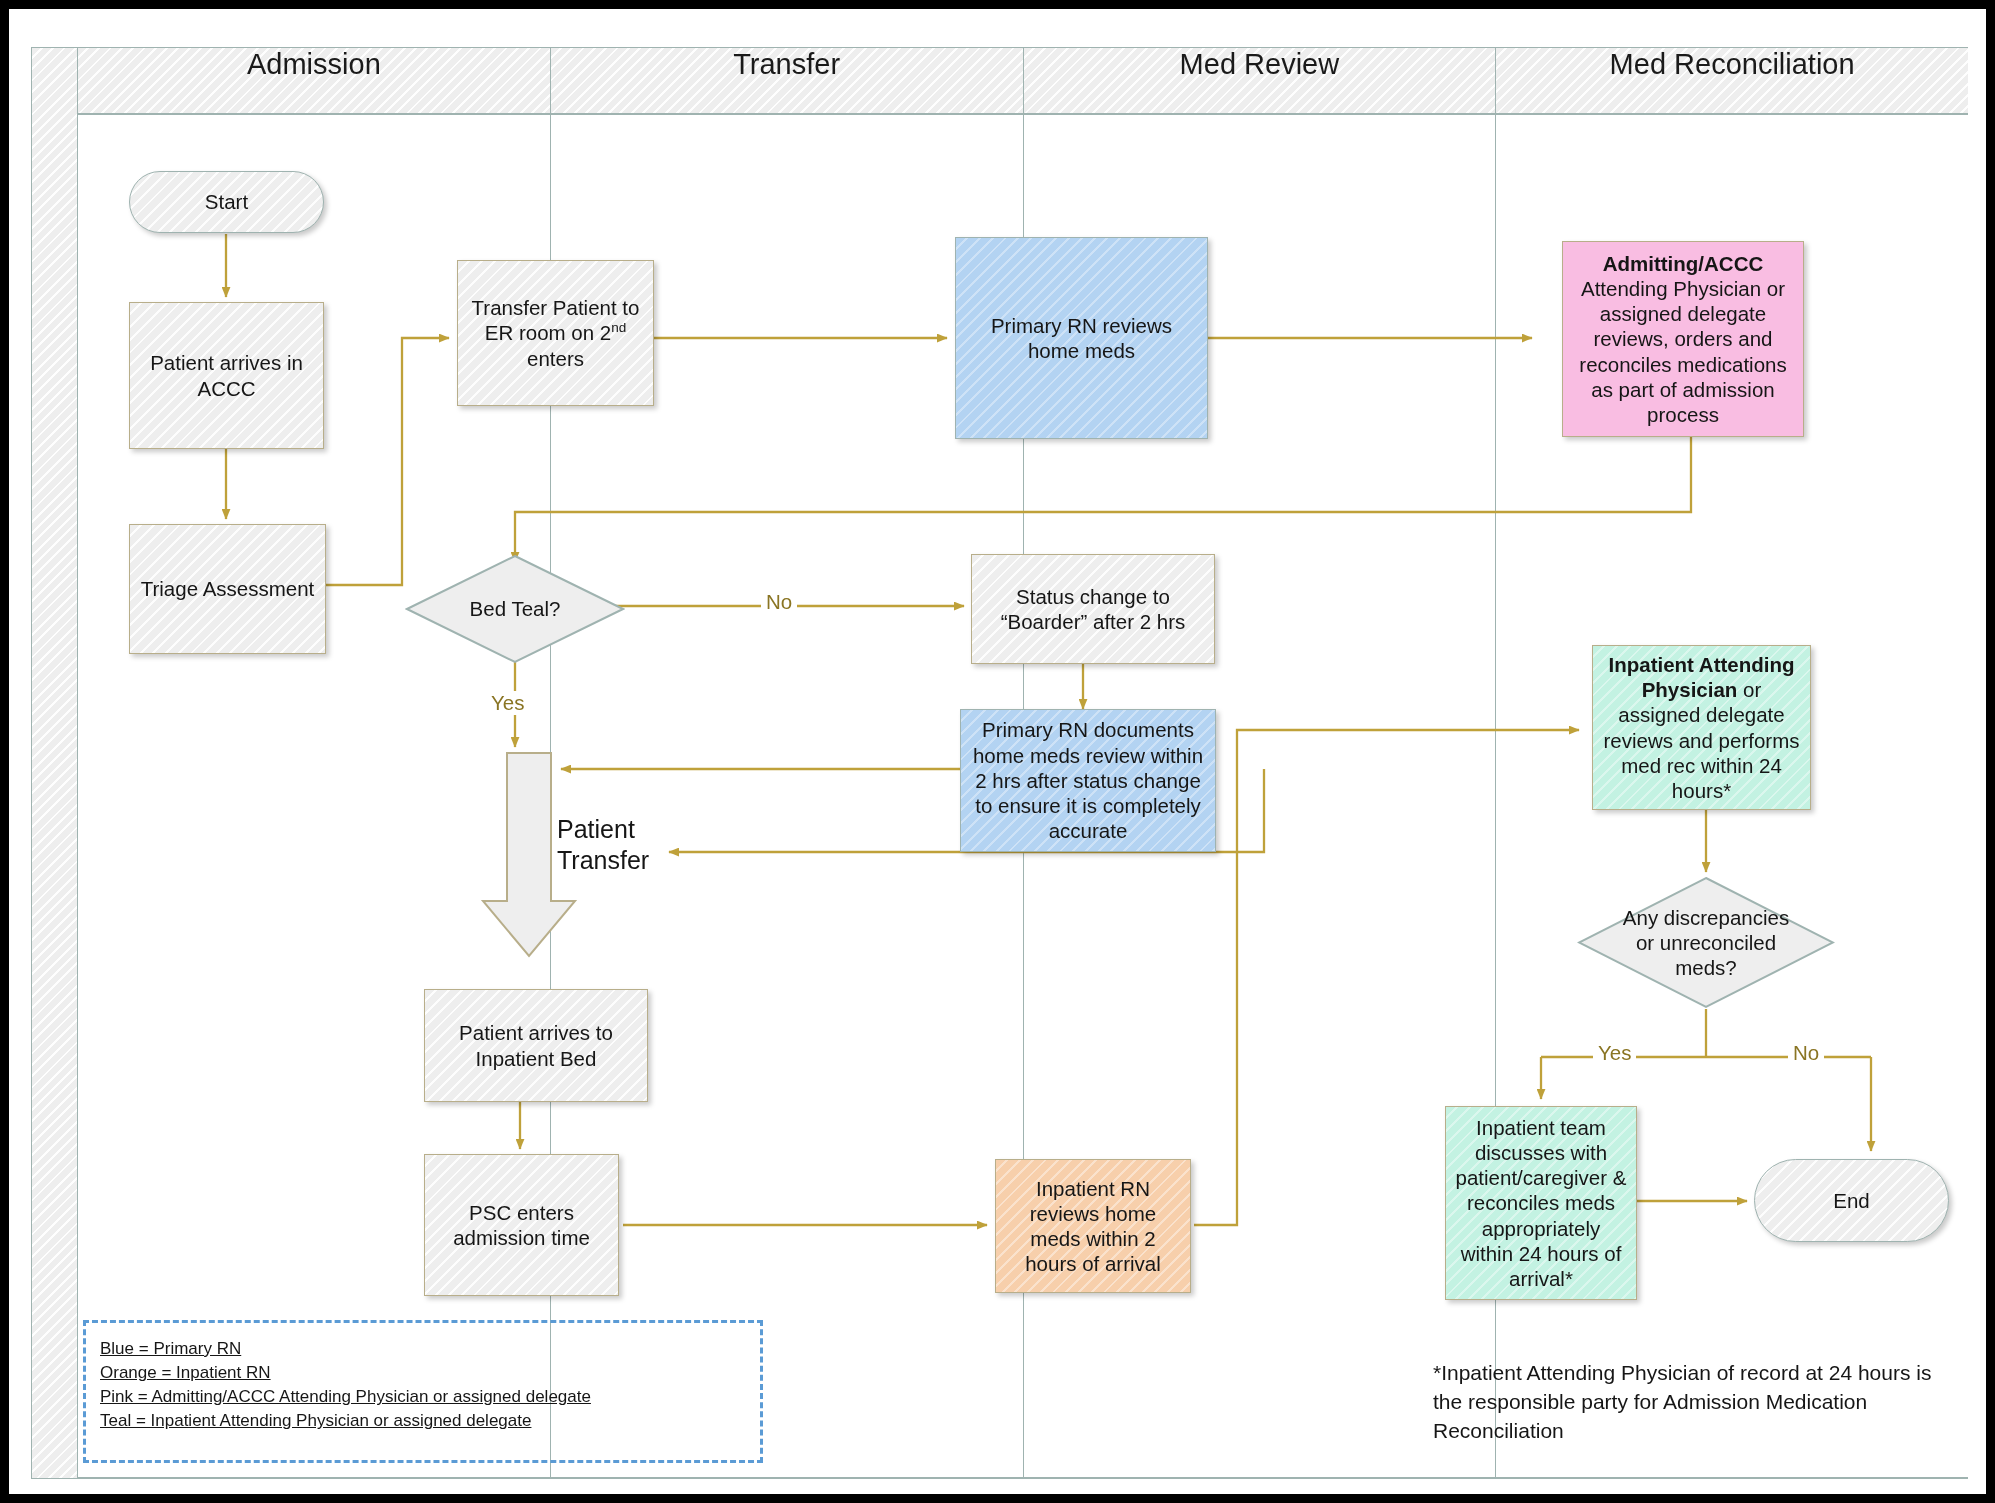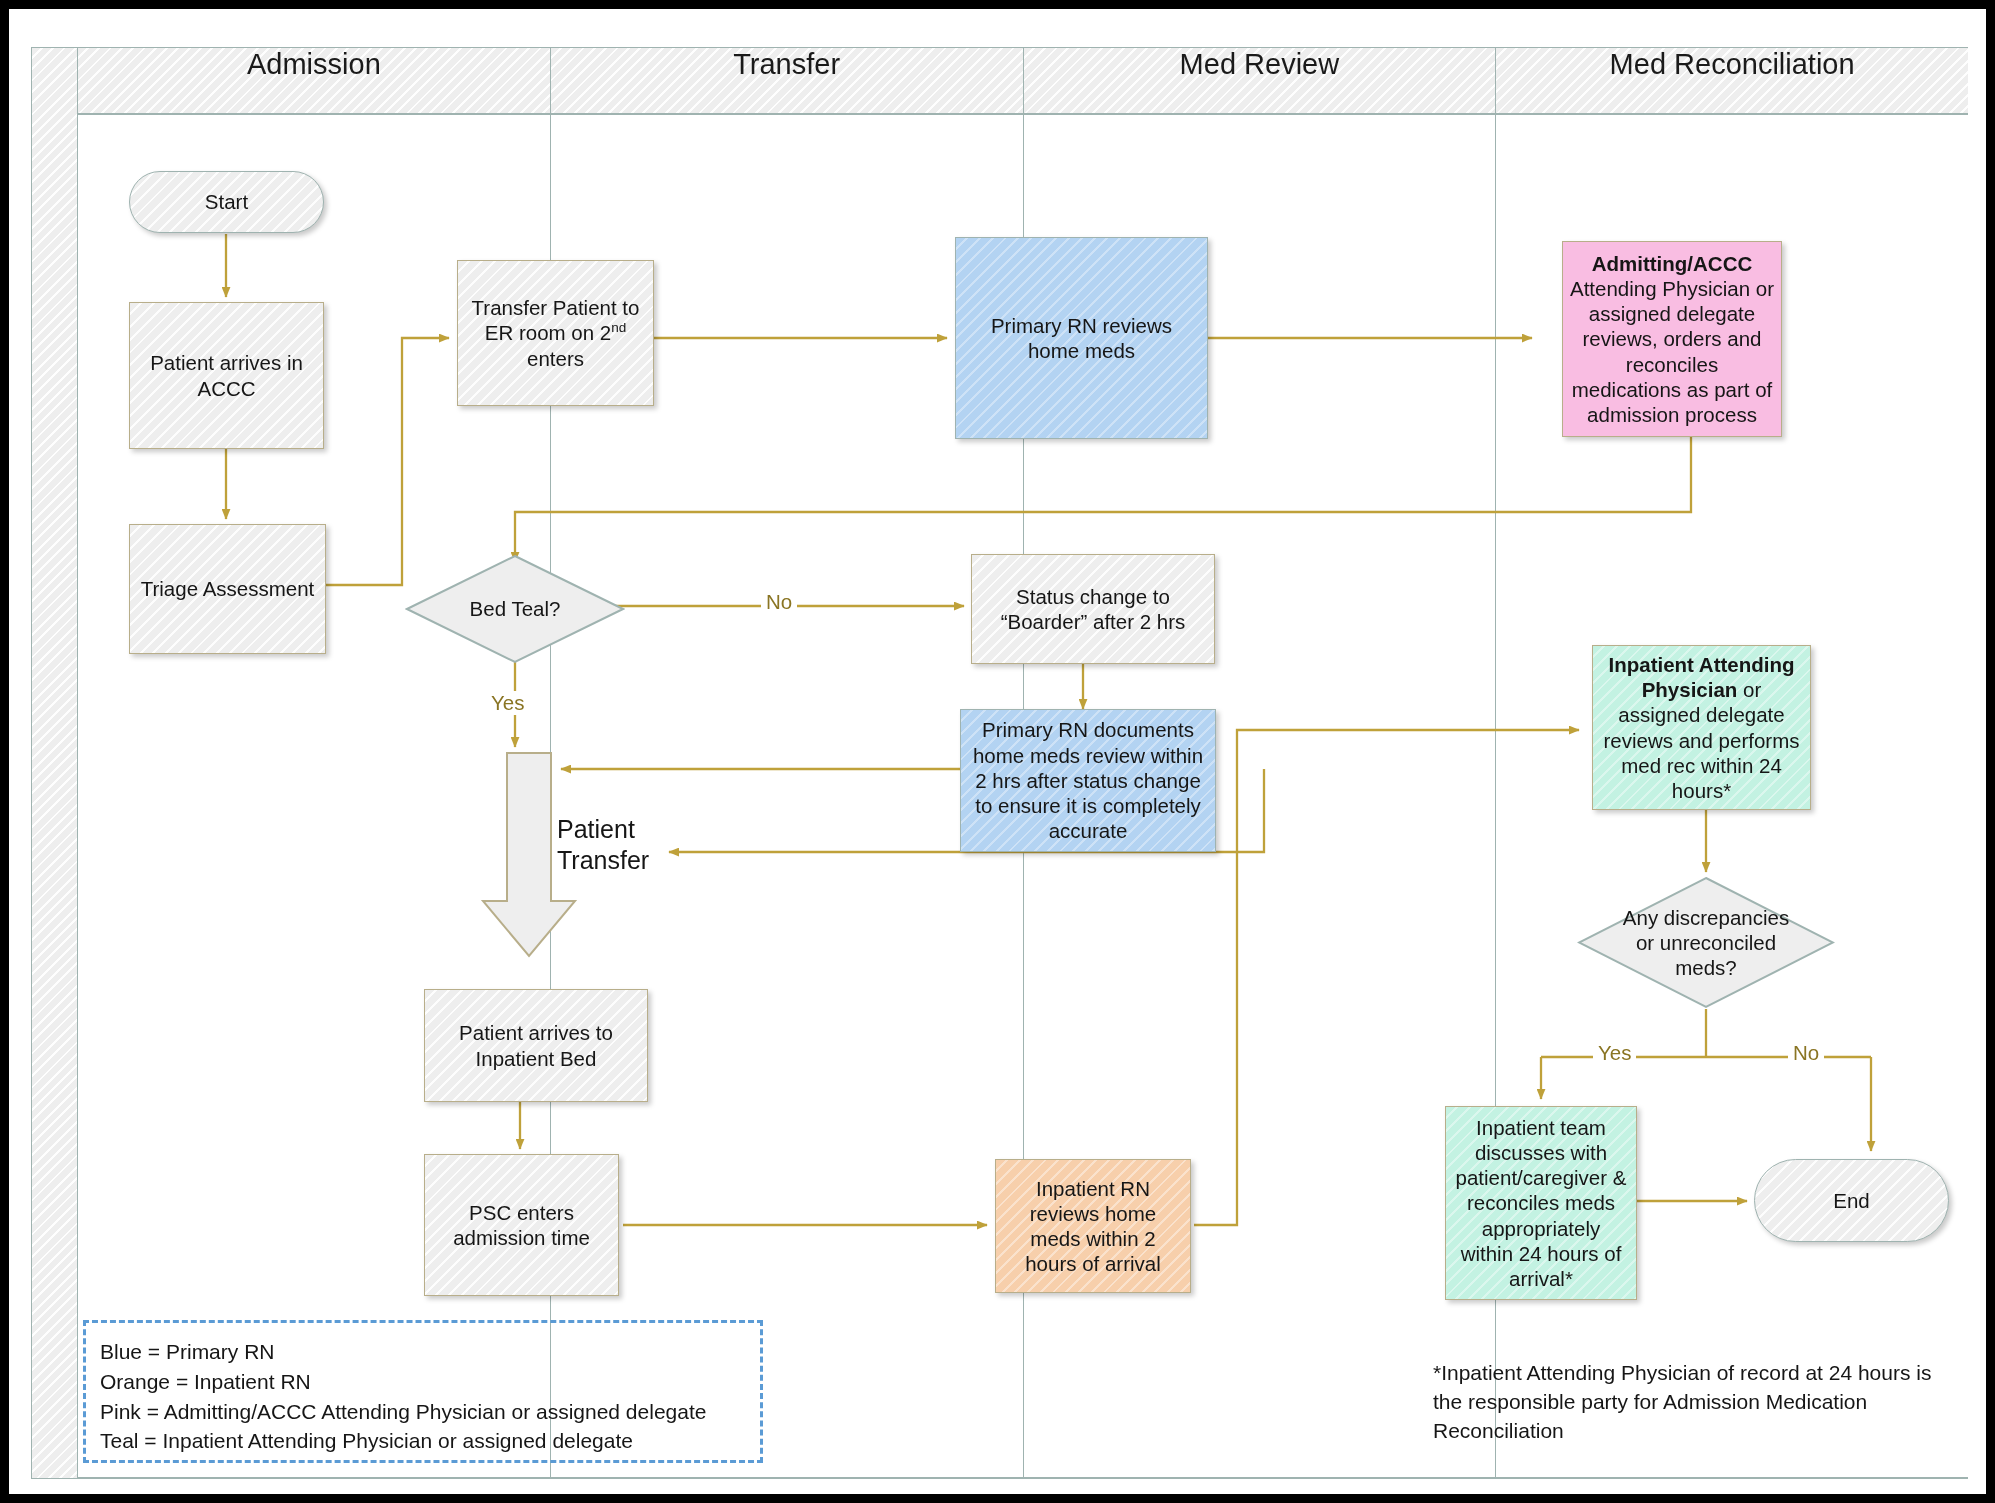--- a/index.html
+++ b/index.html
@@ -154,22 +154,23 @@
   
   #wires{position:absolute;left:0;top:0;width:1995px;height:1503px;pointer-events:none;}
 
   
   #legend{
     position:absolute;
     left:74px; top:1311px; width:680px; height:143px;
     border:3px dashed #5b9bd5;
     box-sizing:border-box;
     padding:14px 12px 0 14px;
-    font-size:21px;line-height:1.42;color:#161616;
+    font-size:17px;line-height:1.42;color:#161616;
     background:transparent;
+    text-decoration:underline;
   }
   #footnote{
     position:absolute;
     left:1424px; top:1350px; width:525px;
     font-size:21px;line-height:1.37;color:#161616;
   }
   sup{font-size:.66em;vertical-align:super;}
   b{font-weight:bold;}
 </style>
 </head>
@@ -301,21 +302,21 @@
     </div>
 
     <div class="node proc blue" style="left:951px;top:700px;width:256px;height:143px;">
       <span>Primary RN documents home meds review within 2 hrs after status change to ensure it is completely accurate</span>
     </div>
 
     <div class="node proc orange" style="left:986px;top:1150px;width:196px;height:134px;">
       <span>Inpatient RN reviews home meds within 2 hours of arrival</span>
     </div>
 
-    <div class="node proc pink" style="left:1553px;top:232px;width:220px;height:196px;flex-direction:column;justify-content:center;">
+    <div class="node proc pink" style="left:1553px;top:232px;width:242px;height:196px;flex-direction:column;justify-content:center;">
       <span style="font-weight:bold;">Admitting/ACCC</span>
       <span>Attending Physician or assigned delegate reviews, orders and reconciles medications as part of admission process</span>
     </div>
 
     <div class="node proc teal" style="left:1583px;top:636px;width:219px;height:165px;">
       <span><b>Inpatient Attending Physician</b><span> or assigned delegate reviews and performs med rec within 24 hours*</span></span>
     </div>
 
     <div class="diamond-wrap" style="left:1568px;top:867px;width:258px;height:133px;">
       <svg class="dshape" viewBox="0 0 258 133" preserveAspectRatio="none">

